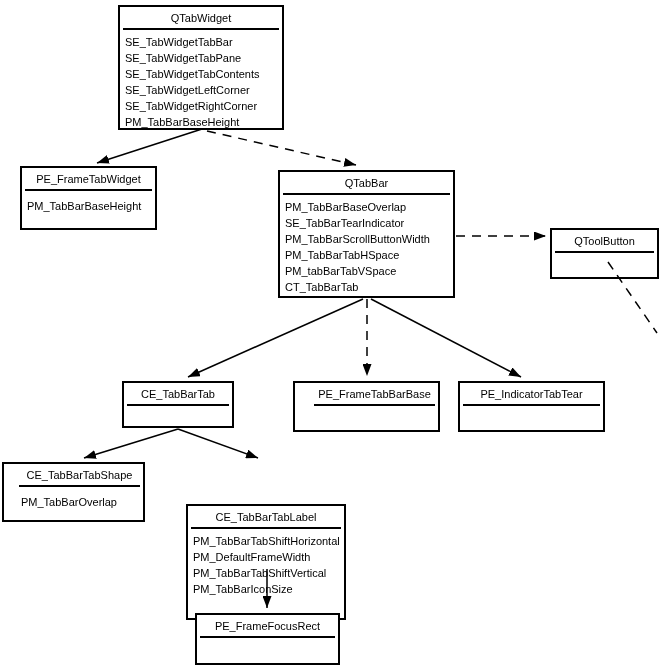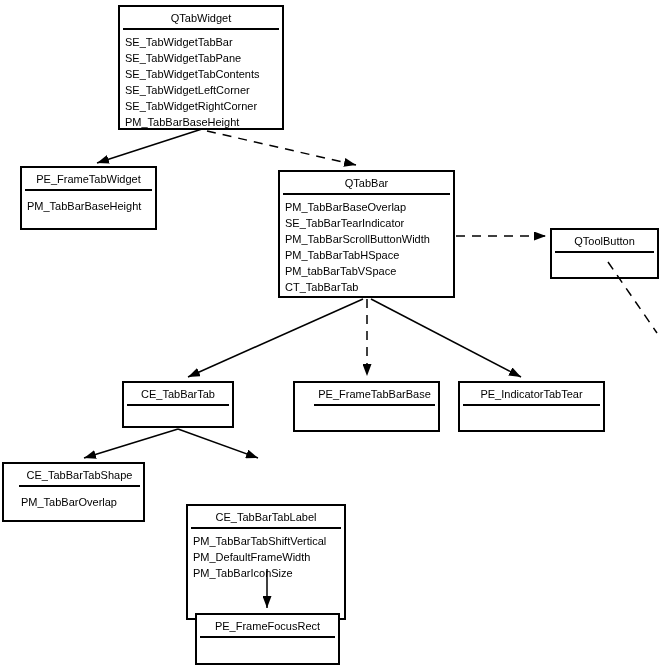--- a/index.html
+++ b/index.html
@@ -135,22 +135,23 @@
     <div class="sep"></div>
     <div class="node-items">
       <div class="node-item">PM_TabBarOverlap</div>
     </div>
   </div>
 
   <div class="node" style="left:186px; top:462px; width:160px; height:116px;margin-top:42px;">
     <div class="node-title">CE_TabBarTabLabel</div>
     <div class="sep"></div>
     <div class="node-items">
+      <div class="node-item">PM_TabBarTabShiftHorizontal</div>
+      <div class="node-item">PM_DefaultFrameWidth</div>
       <div class="node-item">PM_TabBarTabShiftVertical</div>
-      <div class="node-item">PM_DefaultFrameWidth</div>
       <div class="node-item">PM_TabBarIconSize</div>
     </div>
   </div>
 
   <div class="node" style="left:195px; top:613px; width:145px; height:52px;">
     <div class="node-title">PE_FrameFocusRect</div>
     <div class="sep"></div>
   </div>
 
 </div>

